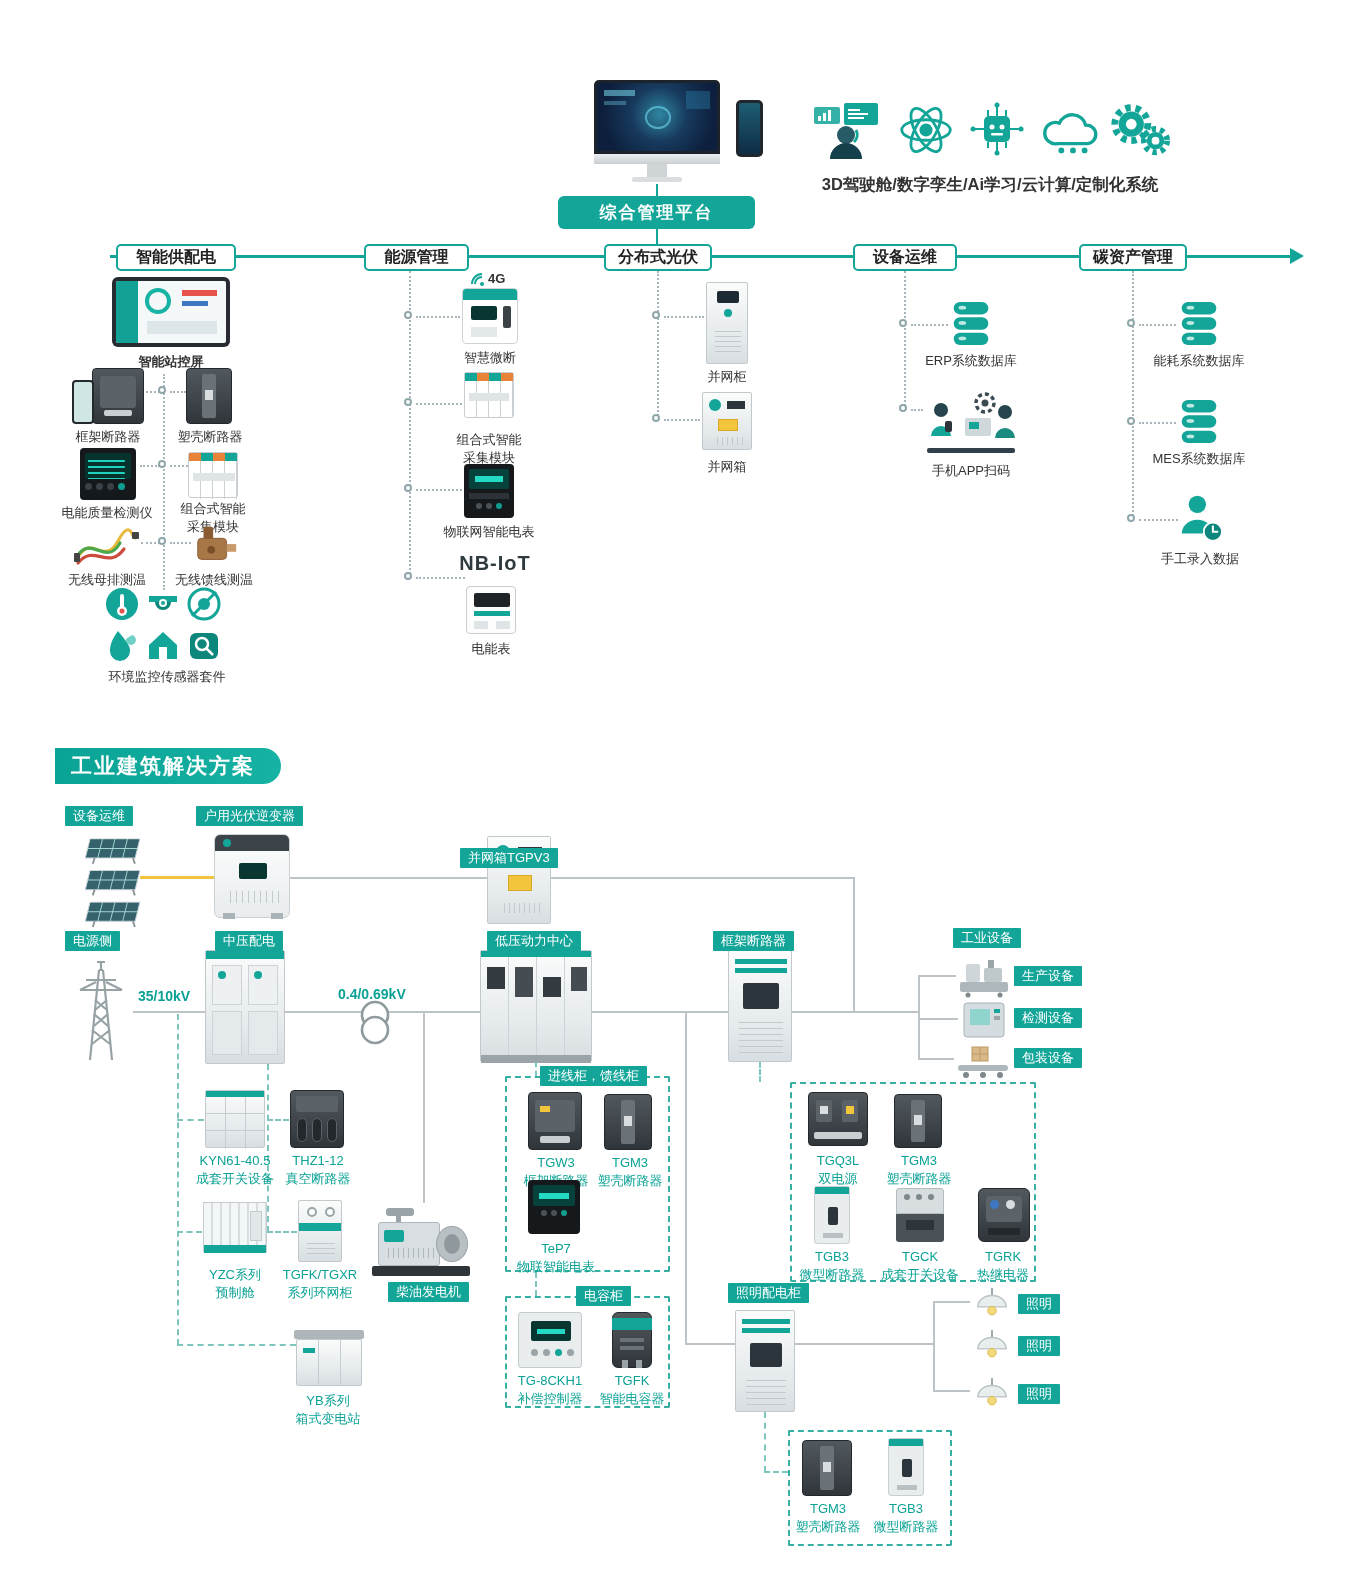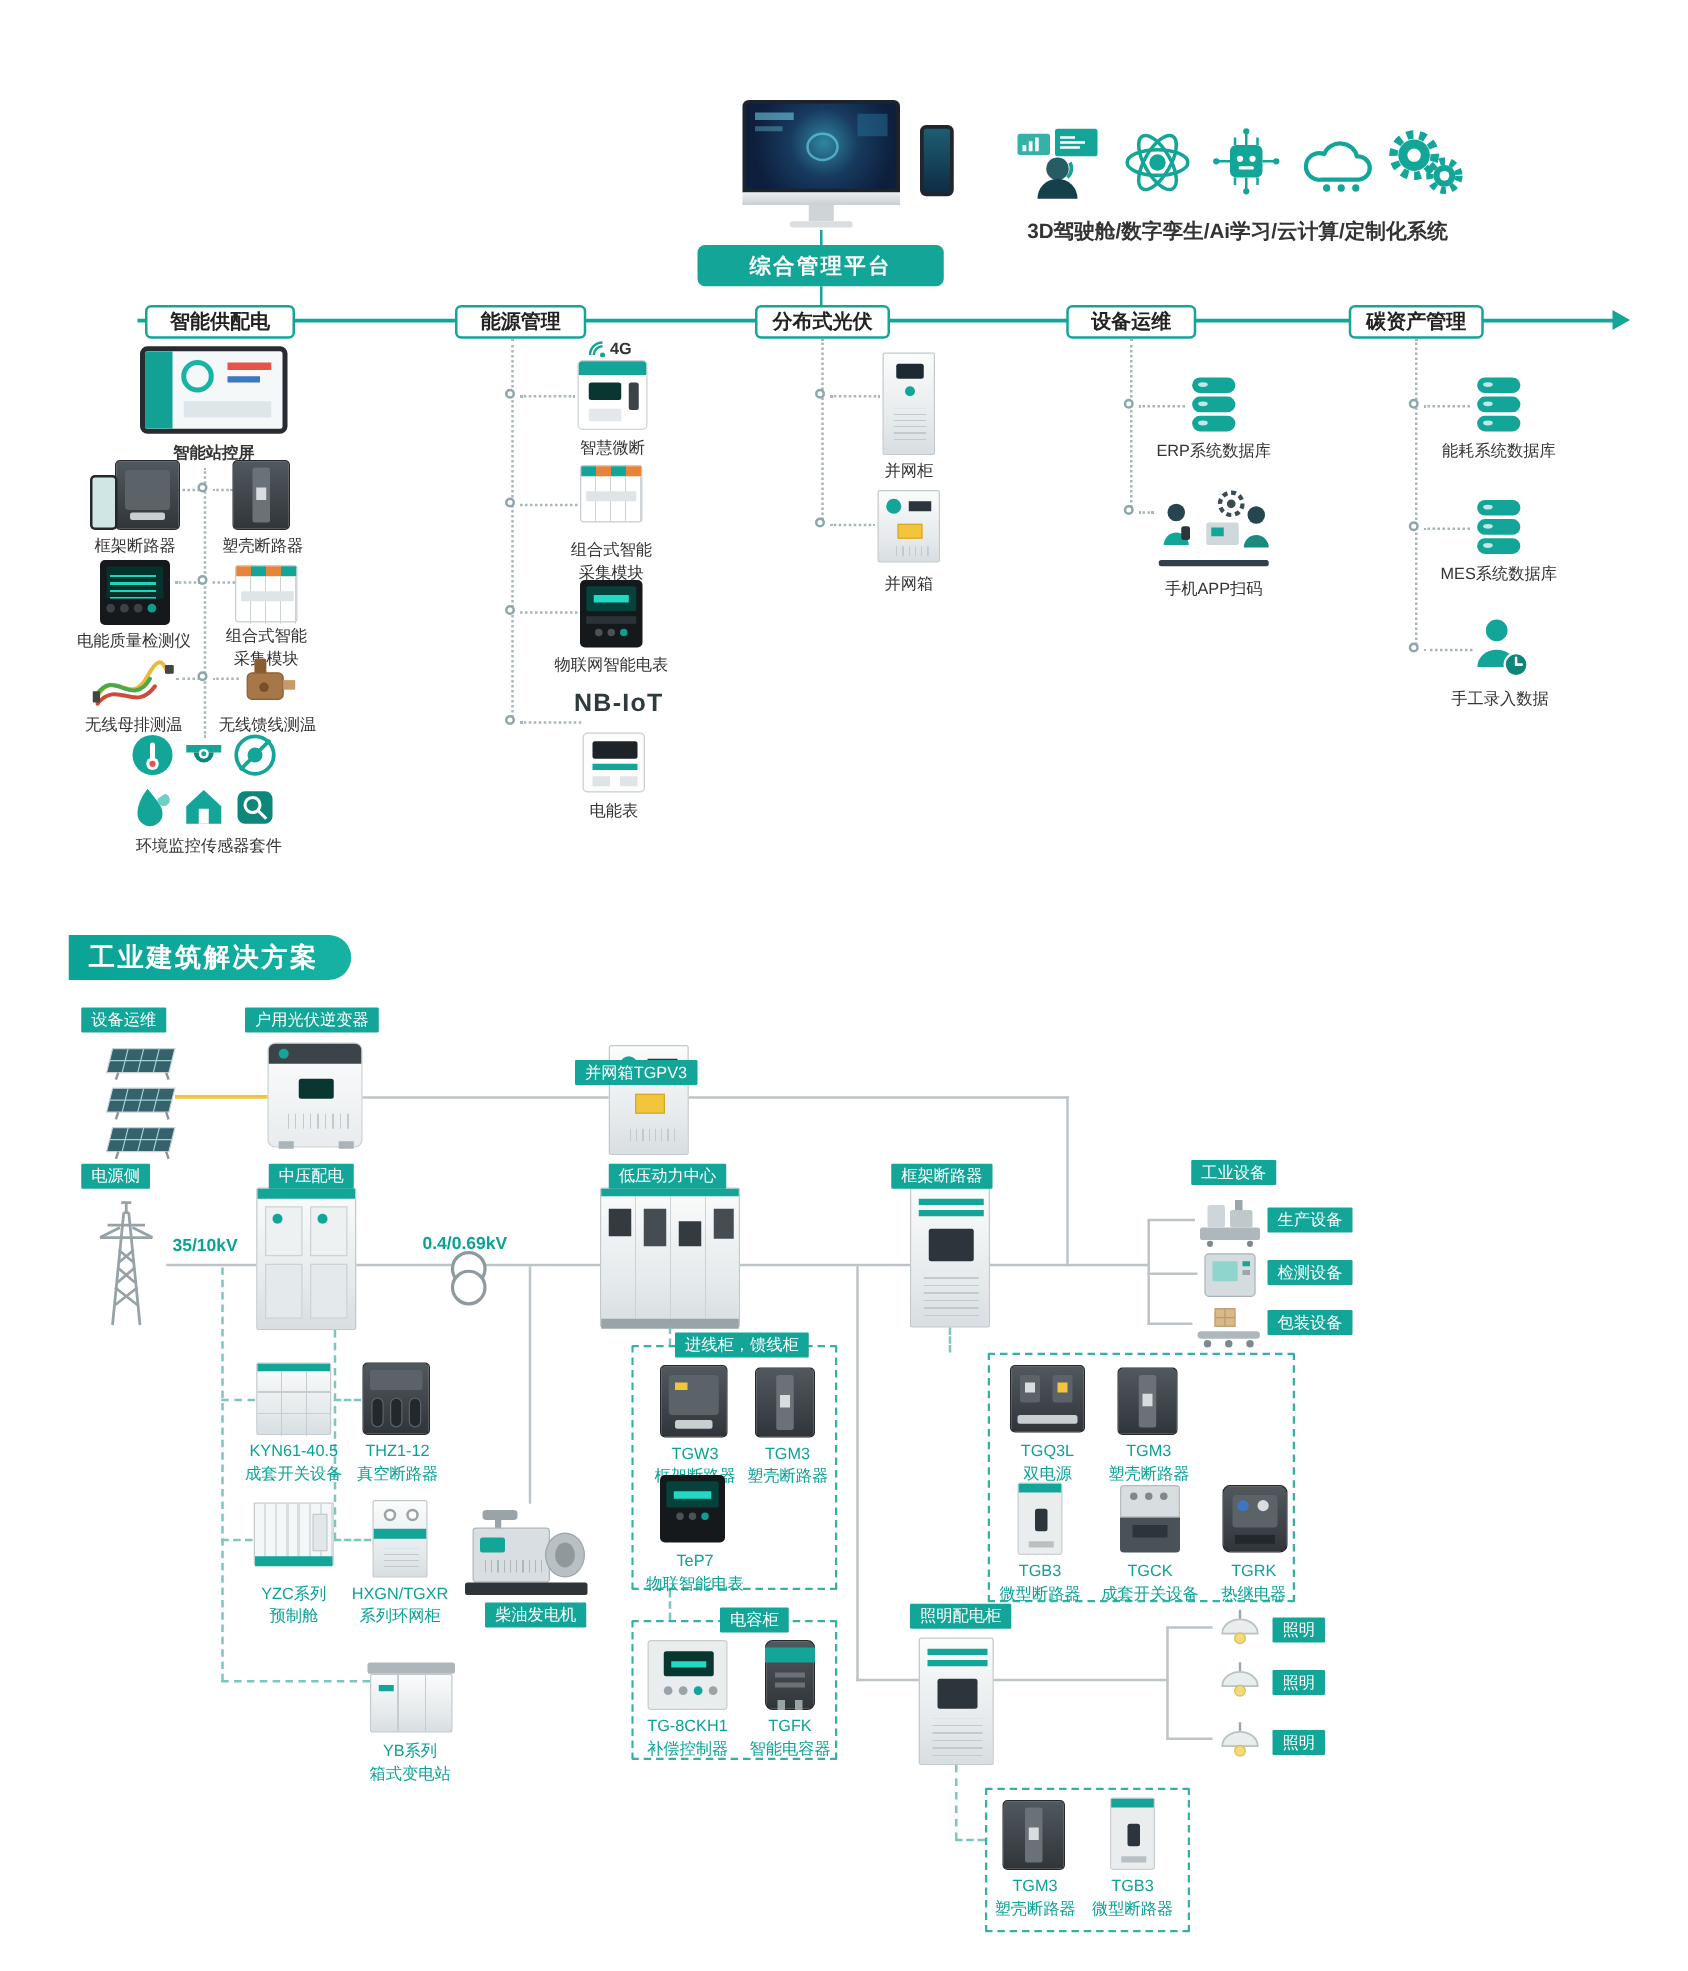--- a/index.html
+++ b/index.html
@@ -612,21 +612,21 @@
     <span style="display:block">YZC系列</span>
     <span style="display:block">预制舱</span>
   </div>
   <div class="cab" style="left:298px;top:1200px;width:44px;height:62px">
     <div style="position:absolute;left:0;top:22px;width:100%;height:8px;background:#12a598"></div>
     <div style="position:absolute;left:8px;top:6px;width:10px;height:10px;background:#fff;border:2px solid #9aa4a8;border-radius:50%"></div>
     <div style="position:absolute;left:26px;top:6px;width:10px;height:10px;background:#fff;border:2px solid #9aa4a8;border-radius:50%"></div>
     <div style="position:absolute;left:8px;top:38px;width:28px;height:18px;background-image:repeating-linear-gradient(180deg,transparent 0 4px,#c3cacd 4px 5px)"></div>
   </div>
   <div class="pname" style="left:270px;top:1266px;width:100px">
-    <span style="display:block">HXGN/TGXR</span>
+    <span style="display:block">TGFK/TGXR</span>
     <span style="display:block">系列环网柜</span>
   </div>
   <div class="abs" style="left:296px;top:1330px;width:66px;height:56px">
     <div style="position:absolute;left:-2px;top:0;width:70px;height:9px;background:#aeb6ba;border-radius:2px"></div>
     <div class="cab" style="left:0;top:9px;width:66px;height:47px">
       <div style="position:absolute;left:0;top:0;width:100%;height:100%;background-image:repeating-linear-gradient(90deg,transparent 0 21px,#c6cdd0 21px 22px)"></div>
       <div style="position:absolute;left:6px;top:8px;width:12px;height:5px;background:#12a598"></div>
     </div>
   </div>
   <div class="pname" style="left:278px;top:1392px;width:100px">

